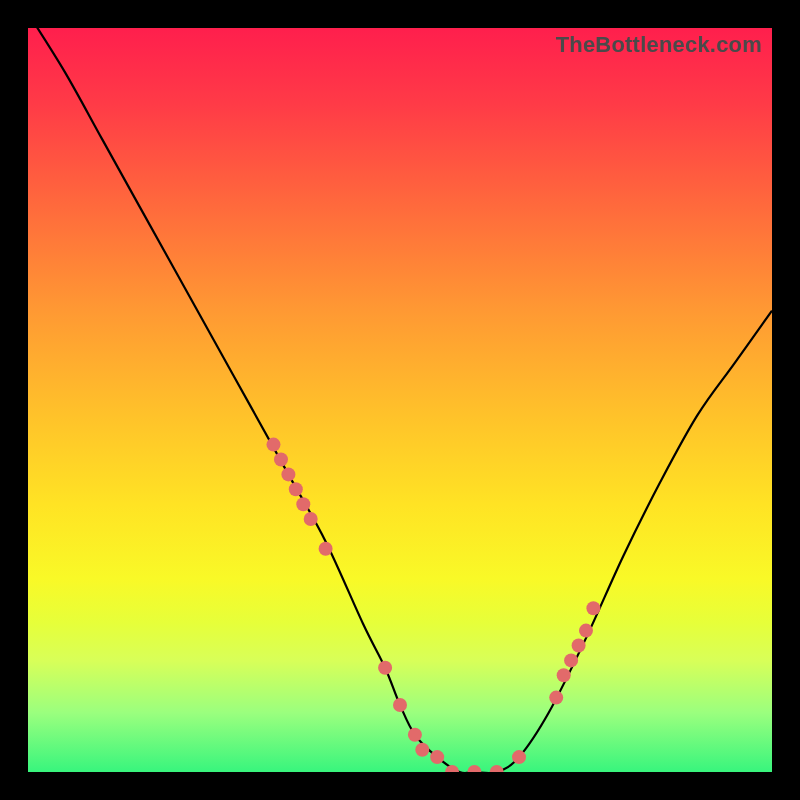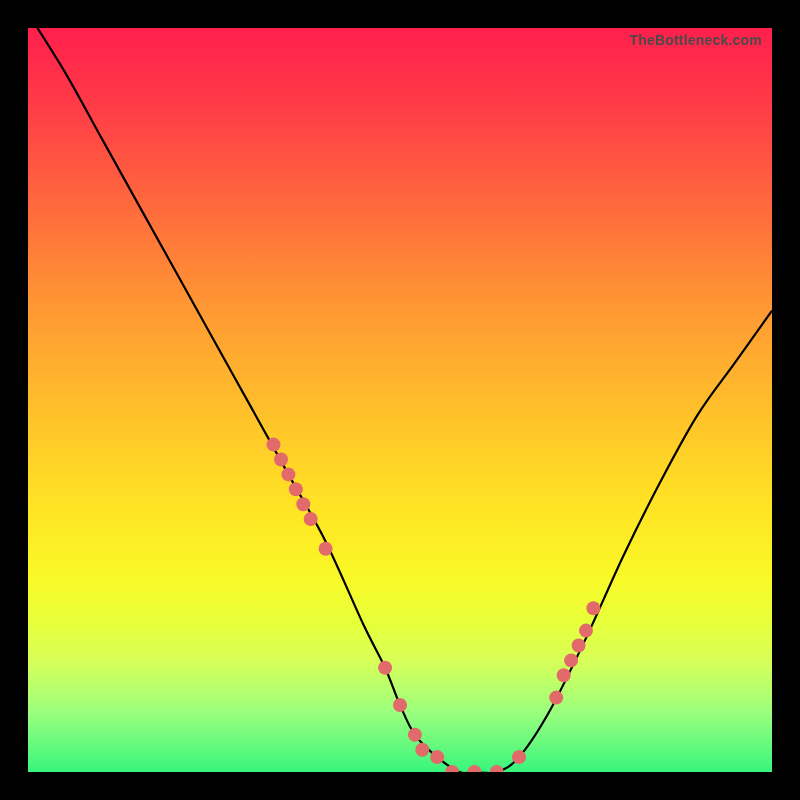--- a/index.html
+++ b/index.html
@@ -38,21 +38,21 @@
       #d8ff58 85%,
       #9bff7e 92%,
       #38f57d 100%
     );
   }
   .watermark {
     position: absolute;
     top: 4px;
     right: 10px;
     color: #4a4a4a;
-    font-size: 14px;
+    font-size: 22px;
     font-weight: 600;
     letter-spacing: 0.2px;
     user-select: none;
   }
   svg.curve {
     position: absolute;
     left: 0;
     top: 0;
     width: 744px;
     height: 744px;

